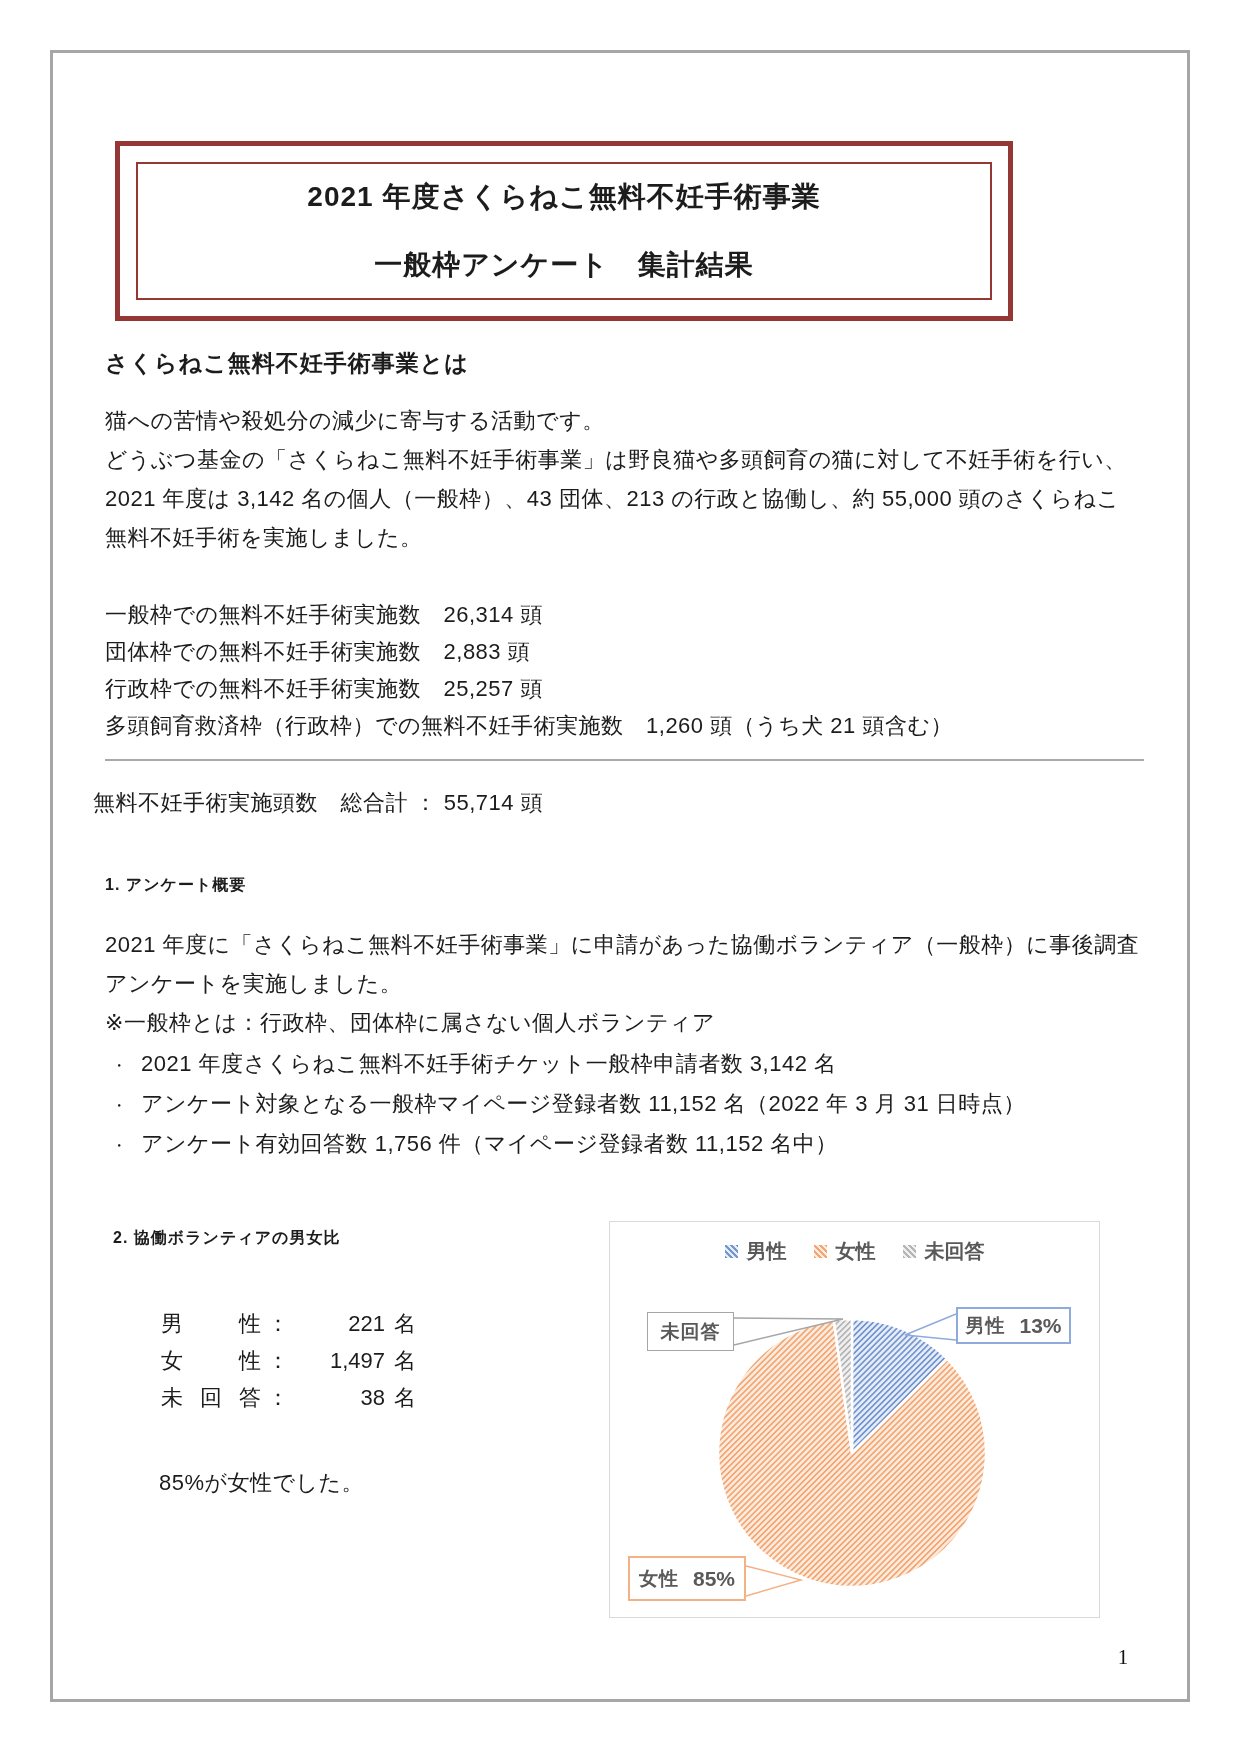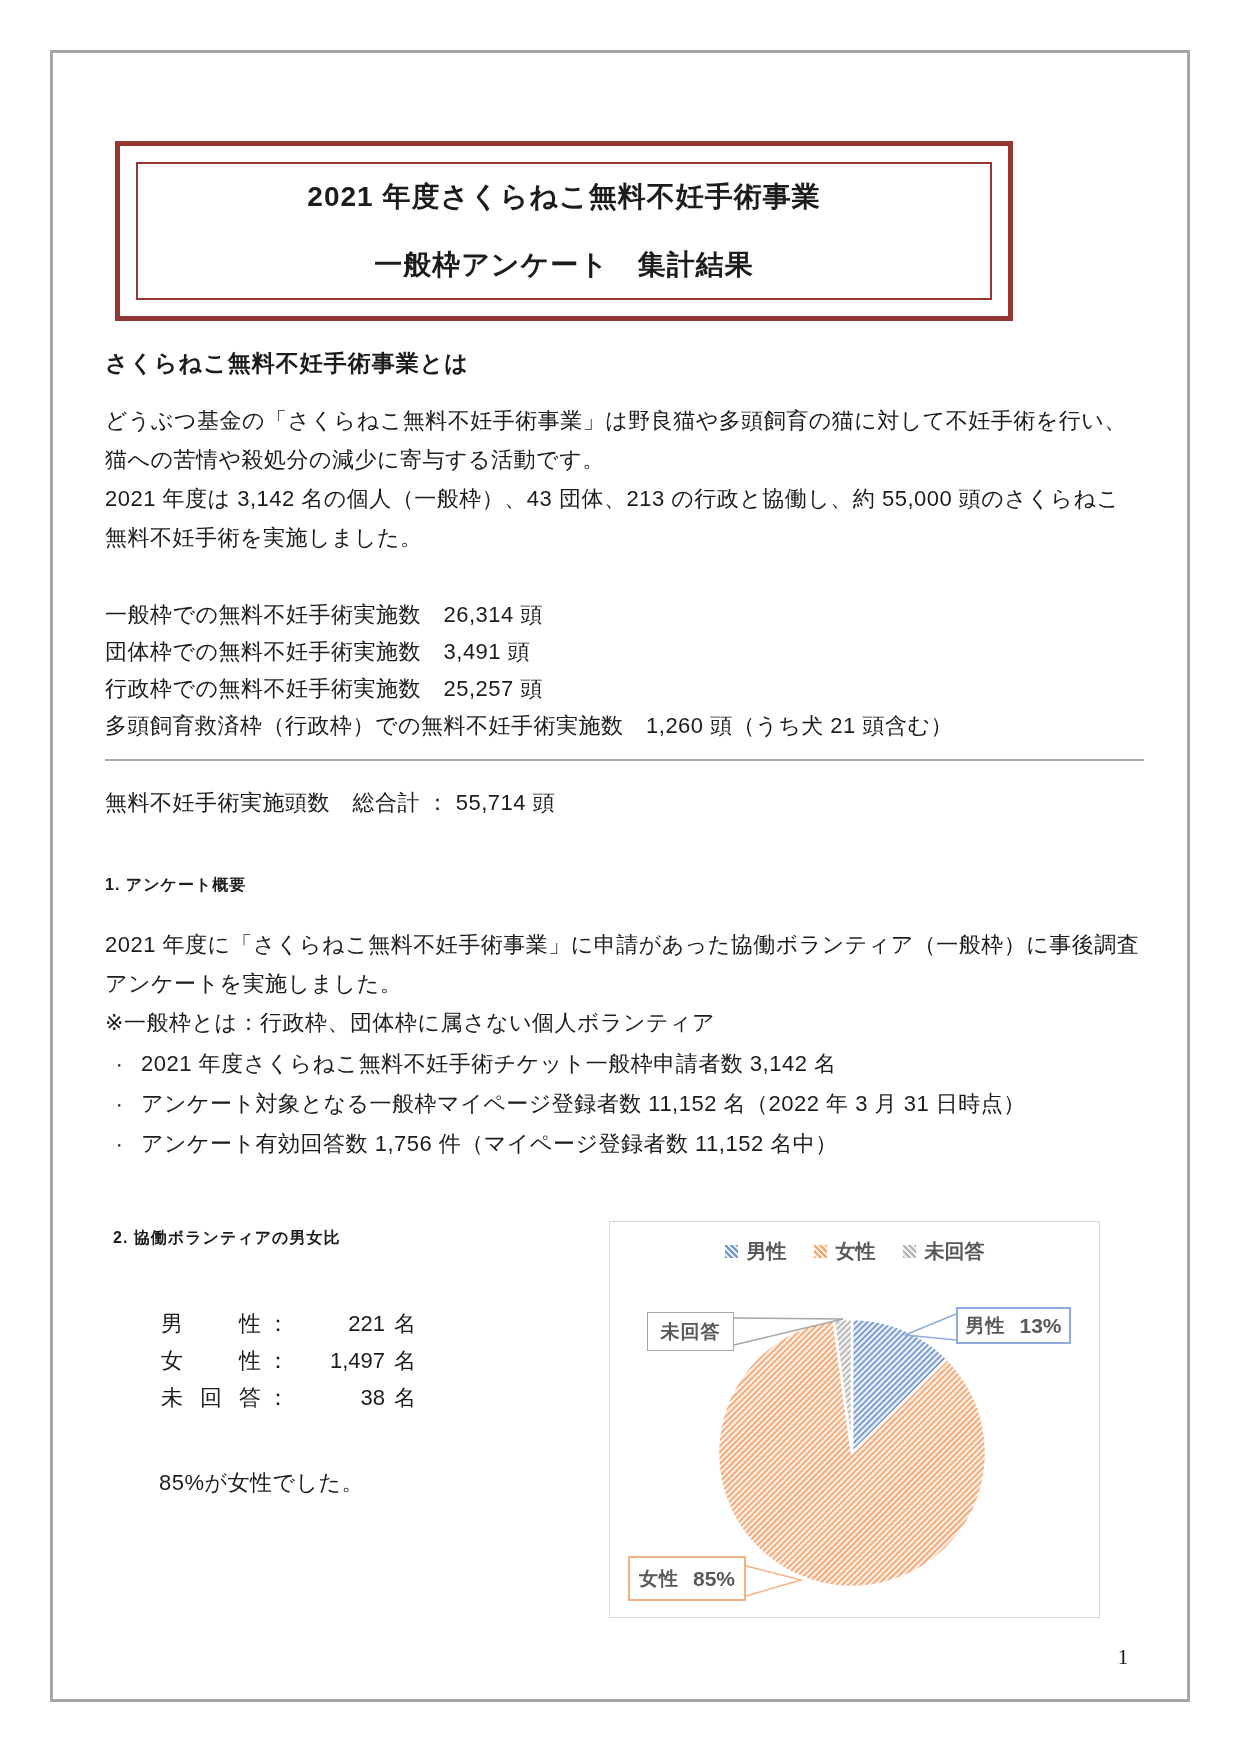--- a/index.html
+++ b/index.html
@@ -65,36 +65,36 @@
     <div class="title-box">
       <div class="title-box-inner">
         <div class="title-line">2021 年度さくらねこ無料不妊手術事業</div>
         <div class="title-line">一般枠アンケート　集計結果</div>
       </div>
     </div>
 
     <div class="abs h-small" style="left:52px;top:295px;">さくらねこ無料不妊手術事業とは</div>
 
     <div class="abs lh39" style="left:52px;top:348px;">
+      <div class="bodyline">猫への苦情や殺処分の減少に寄与する活動です。</div>
       <div class="bodyline">どうぶつ基金の「さくらねこ無料不妊手術事業」は野良猫や多頭飼育の猫に対して不妊手術を行い、</div>
-      <div class="bodyline">猫への苦情や殺処分の減少に寄与する活動です。</div>
       <div class="bodyline">2021 年度は 3,142 名の個人（一般枠）、43 団体、213 の行政と協働し、約 55,000 頭のさくらねこ</div>
       <div class="bodyline">無料不妊手術を実施しました。</div>
     </div>
 
     <div class="abs lh37" style="left:52px;top:543px;">
       <div class="bodyline">一般枠での無料不妊手術実施数　26,314 頭</div>
-      <div class="bodyline">団体枠での無料不妊手術実施数　3,491 頭</div>
+      <div class="bodyline">団体枠での無料不妊手術実施数　2,883 頭</div>
       <div class="bodyline">行政枠での無料不妊手術実施数　25,257 頭</div>
       <div class="bodyline">多頭飼育救済枠（行政枠）での無料不妊手術実施数　1,260 頭（うち犬 21 頭含む）</div>
     </div>
 
     <div class="divider"></div>
 
-    <div class="abs bodyline" style="left:52px;top:735px;">無料不妊手術実施頭数　総合計 ： 55,714 頭</div>
+    <div class="abs bodyline" style="left:40px;top:735px;">無料不妊手術実施頭数　総合計 ： 55,714 頭</div>
 
     <div class="abs h-num" style="left:52px;top:822px;">1. アンケート概要</div>
 
     <div class="abs lh39" style="left:52px;top:872px;">
       <div class="bodyline">2021 年度に「さくらねこ無料不妊手術事業」に申請があった協働ボランティア（一般枠）に事後調査</div>
       <div class="bodyline">アンケートを実施しました。</div>
       <div class="bodyline">※一般枠とは：行政枠、団体枠に属さない個人ボランティア</div>
     </div>
 
     <div class="abs" style="left:58px;top:992px;">

